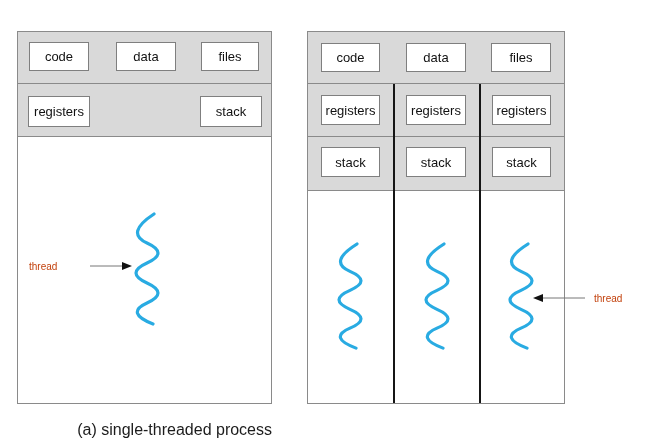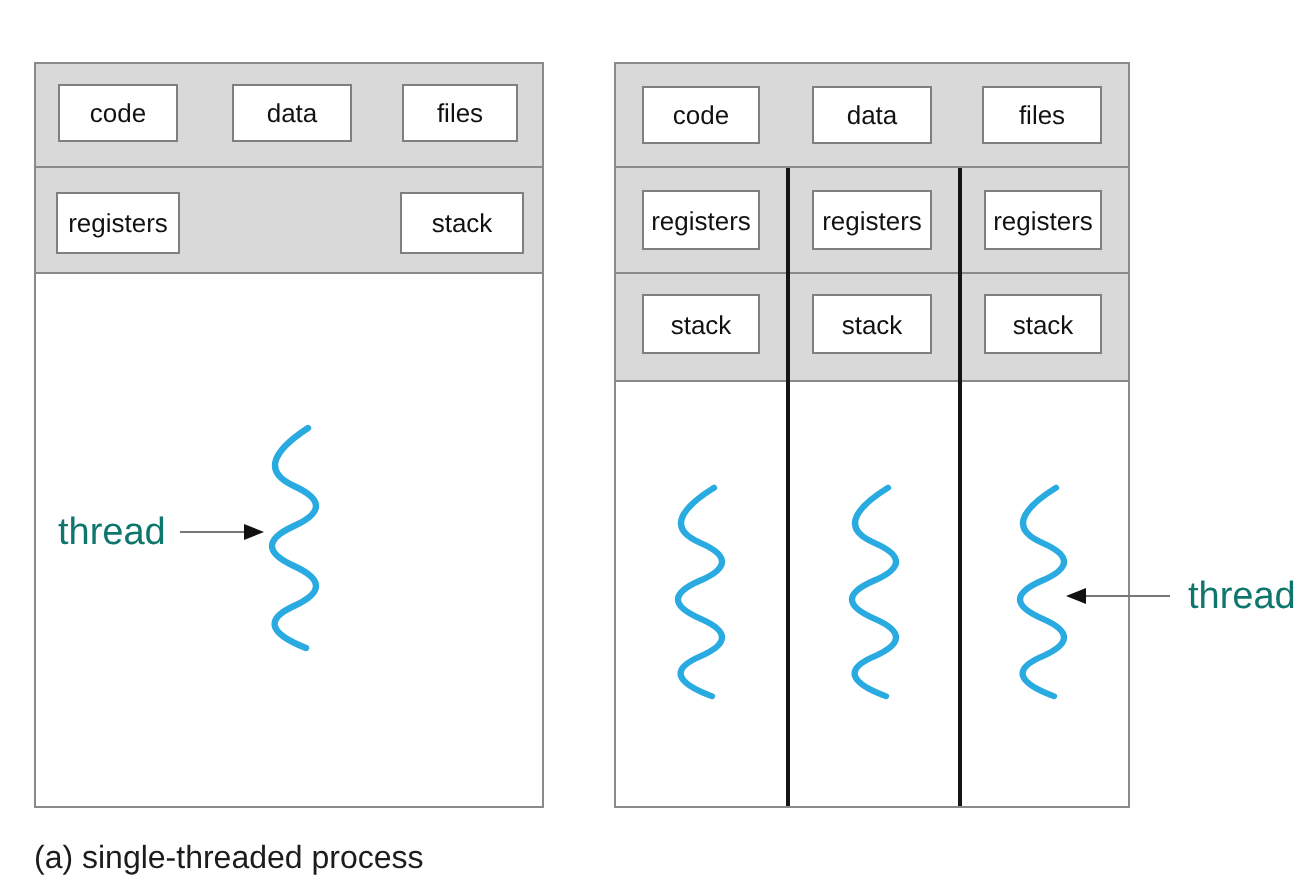--- a/index.html
+++ b/index.html
@@ -53,32 +53,32 @@
     bottom: 0;
     width: 2px;
     background: #151515;
   }
   .squiggle {
     position: absolute;
     overflow: visible;
   }
   .thread-label {
     position: absolute;
-    font-size: 19px;
-    color: #0f766e;
+    font-size: 10px;
+    color: #c2410c;
     line-height: 15px;
     white-space: nowrap;
   }
   .arrow-svg { position: absolute; }
   .caption {
     position: absolute;
     top: 406px;
     font-size: 16px;
     color: #1c1c1c;
-    text-align: left;
+    text-align: right;
     line-height: 21px;
     white-space: nowrap;
   }
   .caption-a { left: 17px; width: 255px; }
   .caption-b { left: 295px; width: 256px; }
 </style>
 </head>
 <body>
 
 <div class="stage">

